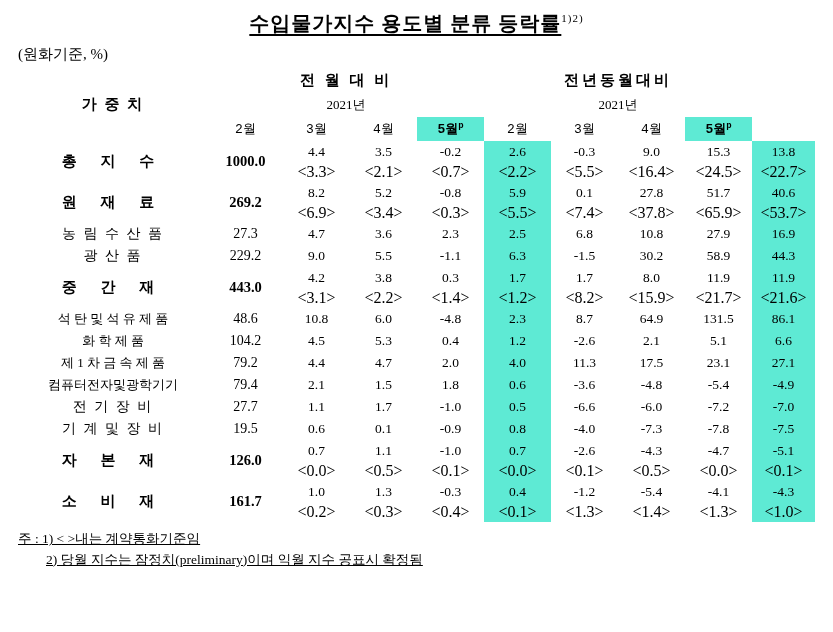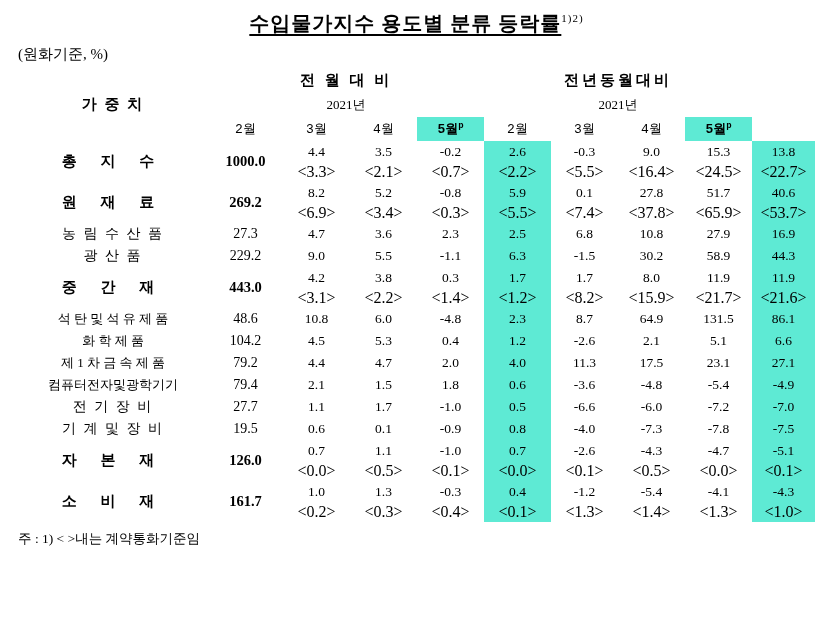--- a/index.html
+++ b/index.html
@@ -134,20 +134,21 @@
   .val-sub {
     font-size: 16px;
   }
   .r-main td { height: 21px; }
   .r-sub td { height: 20px; }
   .r-single td { height: 22px; }
   .notes {
     font-size: 13.5px;
     padding-top: 7px;
     line-height: 1.55;
+    text-decoration: underline;
   }
   .notes .n2 {
     padding-left: 28px;
   }
 </style>
 </head>
 <body>
 
 <div class="page">
 
@@ -400,15 +401,16 @@
           <td class="val-sub b-left b-bot">&lt;1.3&gt;</td>
           <td class="val-sub b-left b-bot">&lt;1.4&gt;</td>
           <td class="val-sub b-left b-bot">&lt;1.3&gt;</td>
           <td class="val-sub b-left shade b-right-thick b-bot">&lt;1.0&gt;</td>
         </tr>
       </tbody>
   </table>
 
   <div class="notes">
     <div>주 :  1)  &lt; &gt;내는 계약통화기준임</div>
+    <div class="n2">2) 당월 지수는 잠정치(preliminary)이며 익월 지수 공표시 확정됨</div>
   </div>
 
 </div>
 
 </body></html>

